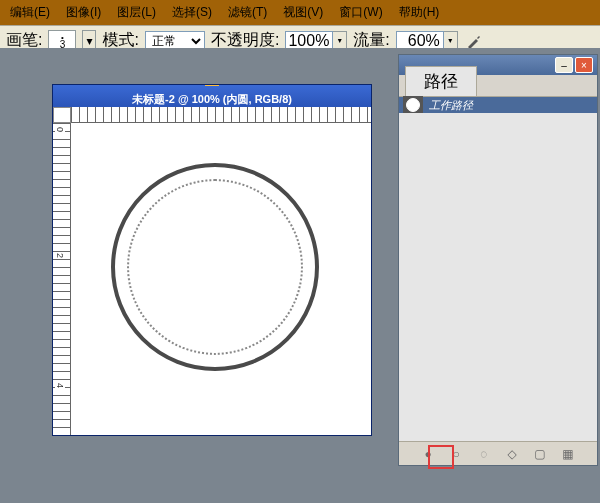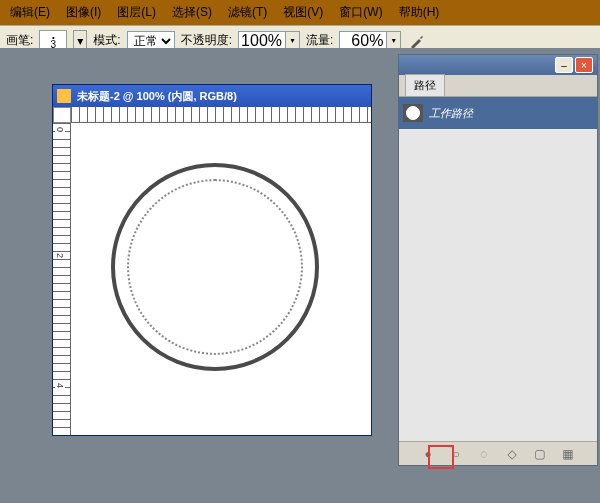--- a/index.html
+++ b/index.html
@@ -22,42 +22,42 @@
     .menubar span { padding: 2px 6px; }
     .toolbar {
       display: flex;
       align-items: center;
       padding: 4px 6px;
       background: #ece9d8;
       border-bottom: 1px solid #aca899;
       gap: 6px;
       height: 30px;
     }
-    .toolbar-label { font-size: 12px; text-align: center; }
+    .toolbar-label { font-size: 16px; text-align: center; }
     .brush-preview {
       width: 28px; height: 22px;
       border: 1px solid #919b9c;
       background: #fff;
       display: flex; align-items: flex-end; justify-content: center;
       font-size: 10px; padding-bottom: 1px;
       position: relative;
     }
     .brush-preview::before {
       content: "•";
       position: absolute; top: 2px; left: 50%; transform: translateX(-50%);
       font-size: 8px;
     }
     .dropdown-arrow {
       width: 14px; height: 22px;
       border: 1px solid #919b9c;
       background: #ece9d8;
       display: flex; align-items: center; justify-content: center;
     }
     .mode-select {
-      width: 48px; height: 20px;
+      width: 60px; height: 20px;
       border: 1px solid #7f9db9;
       background: #fff;
       font-size: 12px;
       padding: 0 2px;
     }
     .input-field {
       width: 48px; height: 20px;
       border: 1px solid #7f9db9;
       background: #fff;
       display: flex; align-items: center; justify-content: flex-end;
@@ -104,27 +104,27 @@
     }
     .panel-btn.close { background: #e05a3a; color: #fff; }
     .panel-tabs {
       height: 22px;
       background: #d8d4cc;
       border-bottom: 1px solid #aca899;
       display: flex; align-items: flex-end;
       padding-left: 6px;
     }
     .panel-tab {
-      padding: 3px 8px;
+      padding: 3px 18px;
       background: #e6e6e6;
       border: 1px solid #aca899; border-bottom: none;
-      font-size: 11px;
+      font-size: 17px;
     }
     .path-item {
-      height: 32px;
+      height: 16px;
       background: #4a6a9a;
       color: #fff;
       display: flex; align-items: center;
       padding: 0 4px;
       gap: 6px;
       font-style: italic;
       font-size: 11px;
     }
     .path-thumb {
       width: 20px; height: 18px;
@@ -167,20 +167,21 @@
     }
     .doc-titlebar {
       height: 22px;
       background: linear-gradient(#3b6ad4, #2a54b8);
       color: #fff;
       display: flex; align-items: center;
       padding: 0 4px;
       gap: 6px;
       font-size: 11px;
       font-weight: bold;
+      flex-direction: column;
     }
     .doc-icon {
       width: 14px; height: 14px;
       background: #ffc040;
       display: inline-block;
     }
     .ruler-corner {
       position: absolute; top: 22px; left: 0;
       width: 18px; height: 16px;
       background: #fff; border: 1px solid #888;

